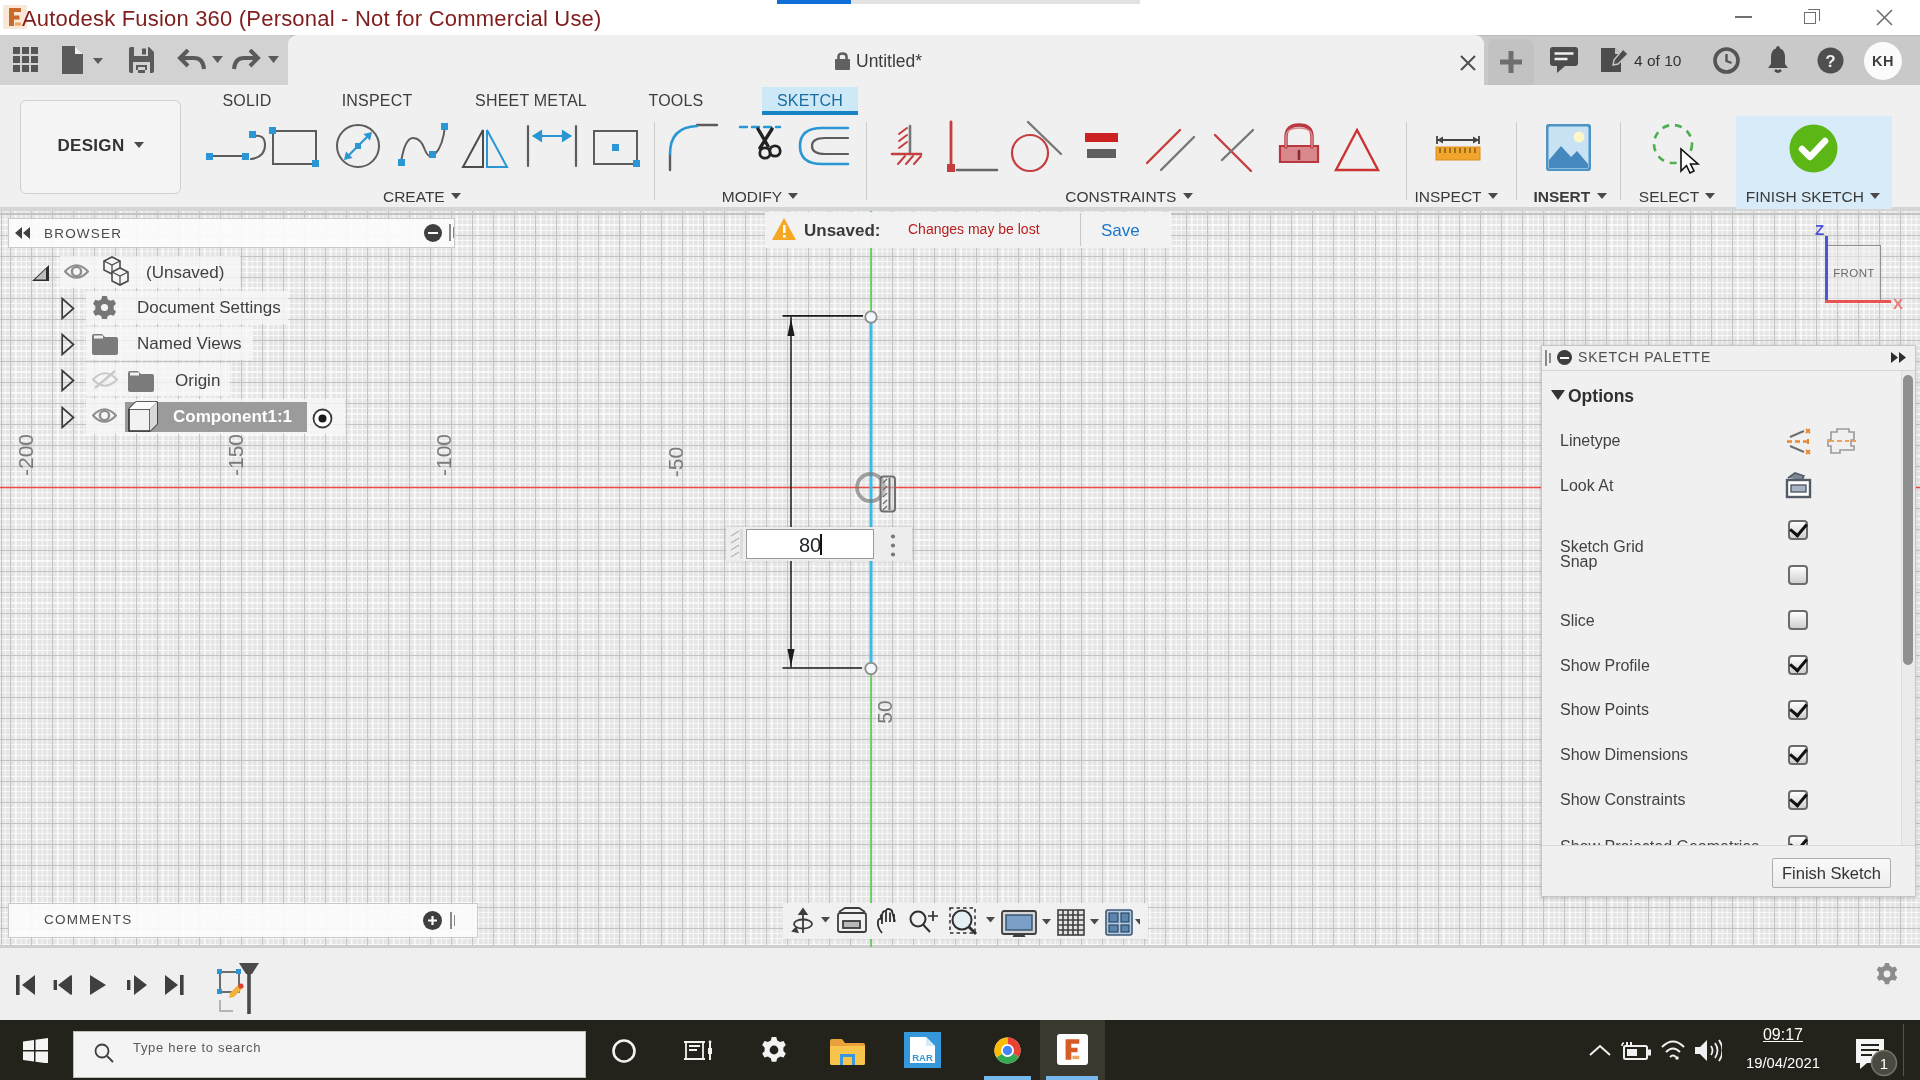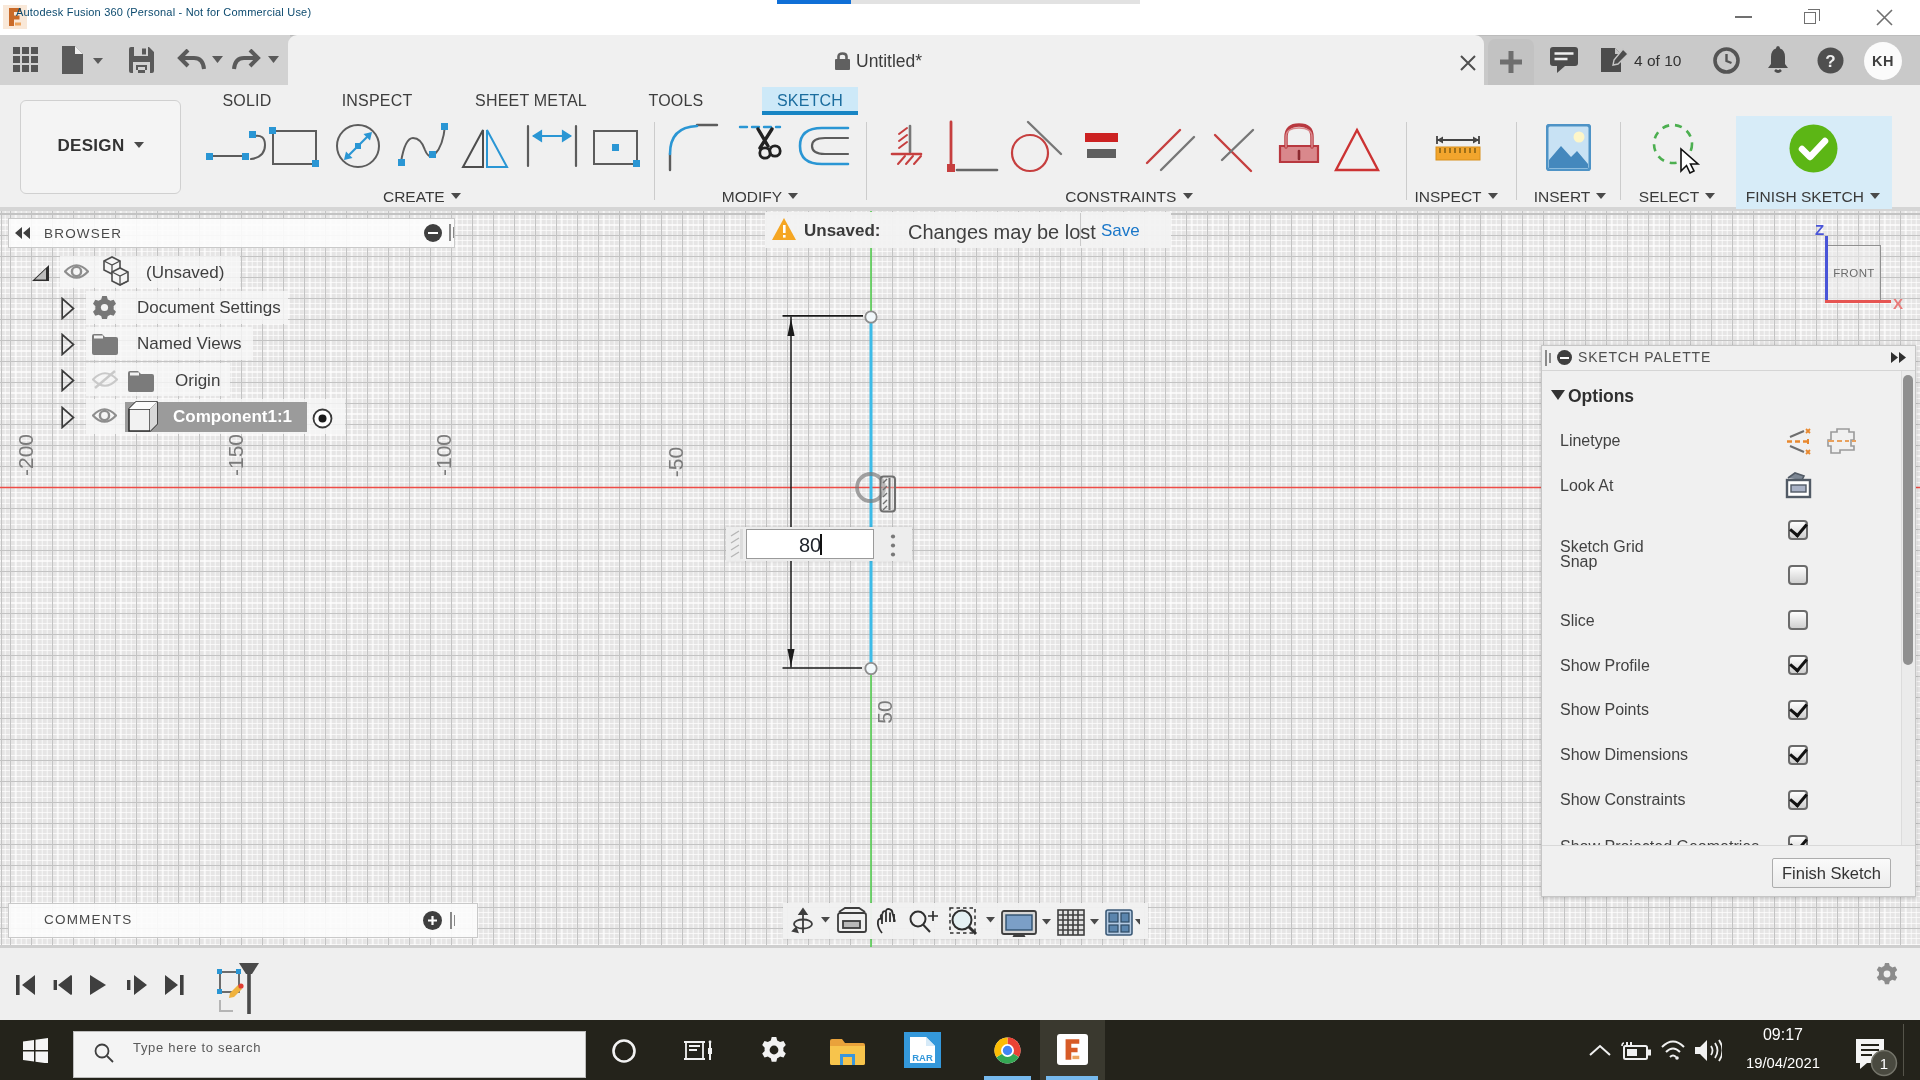--- a/index.html
+++ b/index.html
@@ -47,21 +47,21 @@
 <div class="abs" id="ribbonline"></div>
 <div class="abs" id="tldivider"></div>
 <div class="abs" id="timeline"></div>
 <div class="abs" id="taskbar"></div>
 
 <div class="abs" style="left:3px;top:5px;width:24px;height:24px;background:#f9e8d8;"></div>
 <svg class="abs" style="left:5px;top:7px;" width="21" height="21" viewBox="0 0 21 21">
     <path d="M4 1 L16 1 L16 5 L9 5 L9 8.5 L14.5 8.5 L14.5 12.5 L9 12.5 L9 19 L4 19 Z" fill="#c96a28"></path>
     <path d="M10 15.5 h6 v3 h-6 z" fill="#eda55f"></path>
   </svg>
-<div class="abs" style="left:16px;top:6px;font-size:11px;color:#0c4a6e;letter-spacing:.2px;">Autodesk Fusion 360 (Personal - Not for Commercial Use)</div>
+<div class="abs" style="left:22px;top:6px;font-size:22px;color:#7f1d1d;letter-spacing:.2px;">Autodesk Fusion 360 (Personal - Not for Commercial Use)</div>
 <div class="abs" style="left:777px;top:0;width:74px;height:4px;background:#0f6fd7;"></div>
 <div class="abs" style="left:851px;top:0;width:289px;height:4px;background:#e2e2e2;"></div>
 <div class="abs" style="left:1735px;top:16px;width:17px;height:2px;background:#707070;"></div>
 <div class="abs" style="left:1804px;top:12px;width:12px;height:12px;border:1.5px solid #707070;background:#fff;"></div>
 <div class="abs" style="left:1808px;top:9px;width:12px;height:12px;border:1.5px solid #707070;border-left:none;border-bottom:none;"></div>
 <svg class="abs" style="left:1876px;top:9px;" width="17" height="17">
     <path d="M1 1 L16 16 M16 1 L1 16" stroke="#707070" stroke-width="1.6"></path>
   </svg>
 
 <svg class="abs" style="left:13px;top:47px;" width="26" height="26">
@@ -211,21 +211,21 @@
 <path d="M401 29 L401 19 Q401 7 414 7 Q427 7 427 19 L427 29" stroke="#b8383f" stroke-width="3.4" fill="none"></path>
 <path d="M401 29 L401 19 Q401 10 414 10 Q427 10 427 19 L427 29" stroke="#d9888c" stroke-width="1.6" fill="none"></path>
 <path d="M414 33 L414 41" stroke="#8c2a30" stroke-width="2.6"></path>
 <path d="M472 12 L493 52 L451 52 Z" stroke="#cc3333" stroke-width="2.4"></path>
 </svg>
 
 <div class="glabel" style="left:352px;width:140px;">CREATE <span class="dd" style="margin-left:2px;margin-top:-3px;"></span></div>
 <div class="glabel" style="left:690px;width:140px;">MODIFY <span class="dd" style="margin-left:2px;margin-top:-3px;"></span></div>
 <div class="glabel" style="left:1059px;width:140px;">CONSTRAINTS <span class="dd" style="margin-left:2px;margin-top:-3px;"></span></div>
 <div class="glabel" style="left:1386px;width:140px;">INSPECT <span class="dd" style="margin-left:2px;margin-top:-3px;"></span></div>
-<div class="glabel" style="left:1500px;width:140px;">INSERT <span class="dd" style="margin-left:2px;margin-top:-3px;"></span></div>
+<div class="glabel" style="left:1500px;width:140px;font-weight:bold;">INSERT <span class="dd" style="margin-left:2px;margin-top:-3px;"></span></div>
 <div class="glabel" style="left:1607px;width:140px;">SELECT <span class="dd" style="margin-left:2px;margin-top:-3px;"></span></div>
 <div class="gsep" style="left:654px;"></div>
 <div class="gsep" style="left:866px;"></div>
 <div class="gsep" style="left:1406px;"></div>
 <div class="gsep" style="left:1516px;"></div>
 <div class="gsep" style="left:1620px;"></div>
 
 <svg class="abs" style="left:1435px;top:133px;" width="48" height="30" fill="none">
 <path d="M2 7 L44 7 M2 3 L2 11 M44 3 L44 11" stroke="#444" stroke-width="1.8"></path>
     <path d="M2 7 l6 -3.5 l0 7 z M44 7 l-6 -3.5 l0 7 z" fill="#444"></path>
@@ -276,21 +276,21 @@
 <div class="axlab" style="left:676px;top:462px;">-50</div>
 <div class="axlab" style="left:885px;top:712px;">50</div>
 
 <div class="abs" style="left:765px;top:212px;width:406px;height:36px;background:rgba(243,243,243,.96);"></div>
 <svg class="abs" style="left:771px;top:217px;" width="26" height="24">
     <path d="M13 1 L25 23 L1 23 Z" fill="#f5a623"></path>
     <rect x="12" y="8" width="2.6" height="8" fill="#fff"></rect>
     <rect x="12" y="18" width="2.6" height="2.6" fill="#fff"></rect>
   </svg>
 <div class="abs" style="left:804px;top:221px;font-size:17px;font-weight:bold;color:#3a3a3a;">Unsaved:</div>
-<div class="abs" style="left:908px;top:221px;font-size:20px;color:#404040;">Changes may be lost</div>
+<div class="abs" style="left:908px;top:221px;font-size:14px;color:#b91c1c;">Changes may be lost</div>
 <div class="abs" style="left:1080px;top:213px;width:1px;height:33px;background:#c9c9c9;"></div>
 <div class="abs" style="left:1101px;top:221px;font-size:17px;color:#1a77c9;">Save</div>
 
 <div class="abs" style="left:1827px;top:245px;width:54px;height:56px;background:rgba(238,238,238,.55);border:1px solid #909090;"></div>
 <div class="abs" style="left:1827px;top:267px;width:54px;text-align:center;font-size:11.5px;color:#6b6b6b;letter-spacing:.4px;">FRONT</div>
 <div class="abs" style="left:1825px;top:236px;width:3px;height:66px;background:#4a55d8;"></div>
 <div class="abs" style="left:1825px;top:300px;width:66px;height:3px;background:#e65552;"></div>
 <div class="abs" style="left:1815px;top:221px;font-size:15px;font-weight:bold;color:#4a55d8;">Z</div>
 <div class="abs" style="left:1893px;top:295px;font-size:15px;font-weight:bold;color:#e87a78;">X</div>
 
@@ -582,21 +582,21 @@
 <svg class="abs" style="left:1660px;top:1038px;" width="28" height="24" fill="none" stroke="#f0f0f0">
       <path d="M2 9 Q13 -2 24 9" stroke-width="2"></path>
       <path d="M6 14 Q13 7 20 14" stroke-width="2"></path>
       <path d="M10 19 Q13 16 16 19" stroke-width="2"></path>
       <circle cx="17" cy="20" r="1.8" fill="#f0f0f0" stroke="none"></circle>
     </svg>
 <svg class="abs" style="left:1694px;top:1039px;" width="28" height="23" fill="none">
       <path d="M1 8 h5 l7 -7 v21 l-7 -7 h-5 z" fill="#f0f0f0"></path>
       <path d="M17 7 q3 4.5 0 9 M21 4 q5 7.5 0 15 M25 1 q7 10.5 0 21" stroke="#f0f0f0" stroke-width="1.8"></path>
     </svg>
-<div class="abs" style="left:1737px;top:1026px;width:92px;text-align:center;font-size:16px;color:#fff;">09:17</div>
+<div class="abs" style="left:1737px;top:1026px;width:92px;text-align:center;font-size:16px;color:#fff;text-decoration:underline;">09:17</div>
 <div class="abs" style="left:1737px;top:1055px;width:92px;text-align:center;font-size:14.8px;color:#fff;">19/04/2021</div>
 <svg class="abs" style="left:1856px;top:1039px;" width="42" height="38">
       <rect x="0" y="0" width="28" height="24" fill="#f5f5f5"></rect>
       <path d="M4 24 L4 30 L11 24 Z" fill="#f5f5f5"></path>
       <path d="M5 6 h18 M5 11 h18 M5 16 h11" stroke="#24231b" stroke-width="2"></path>
       <circle cx="28" cy="24" r="12.5" fill="#4a4a40" stroke="#75756b" stroke-width="1.5"></circle>
       <text x="28" y="29.5" font-size="15" fill="#fff" text-anchor="middle" font-family="Liberation Sans">1</text>
     </svg>
 <div class="abs" style="left:1903px;top:1024px;width:1px;height:52px;background:#55544a;"></div>
 

